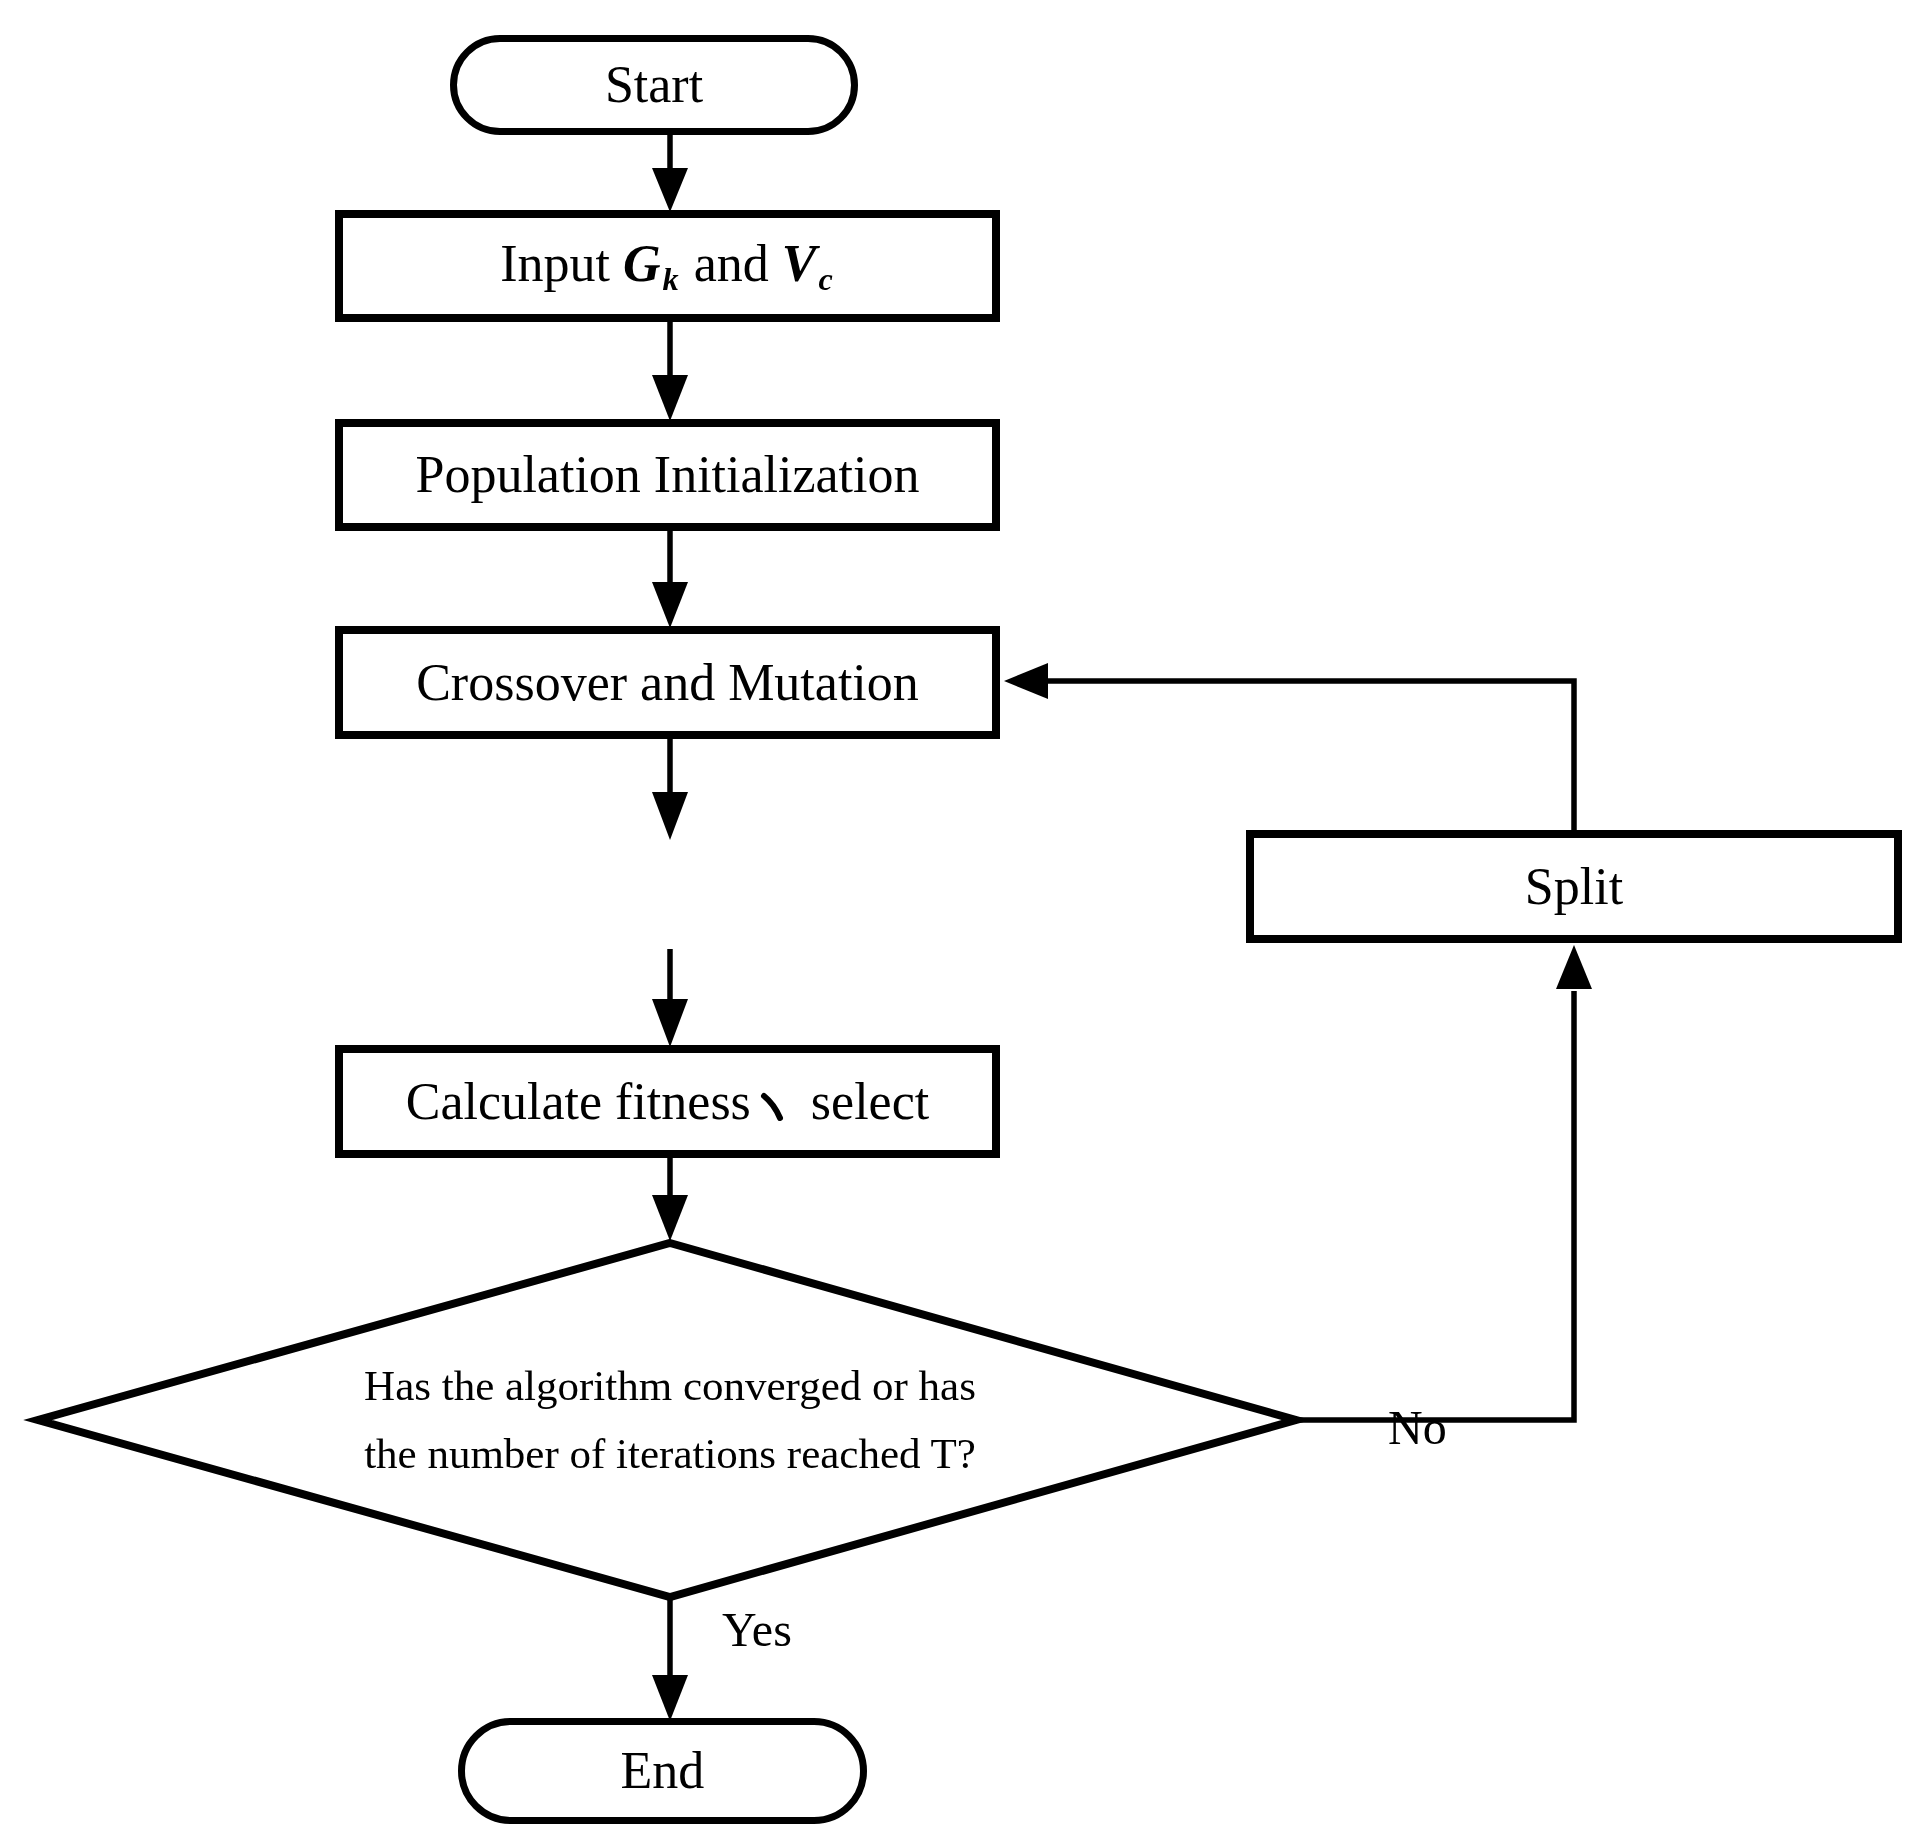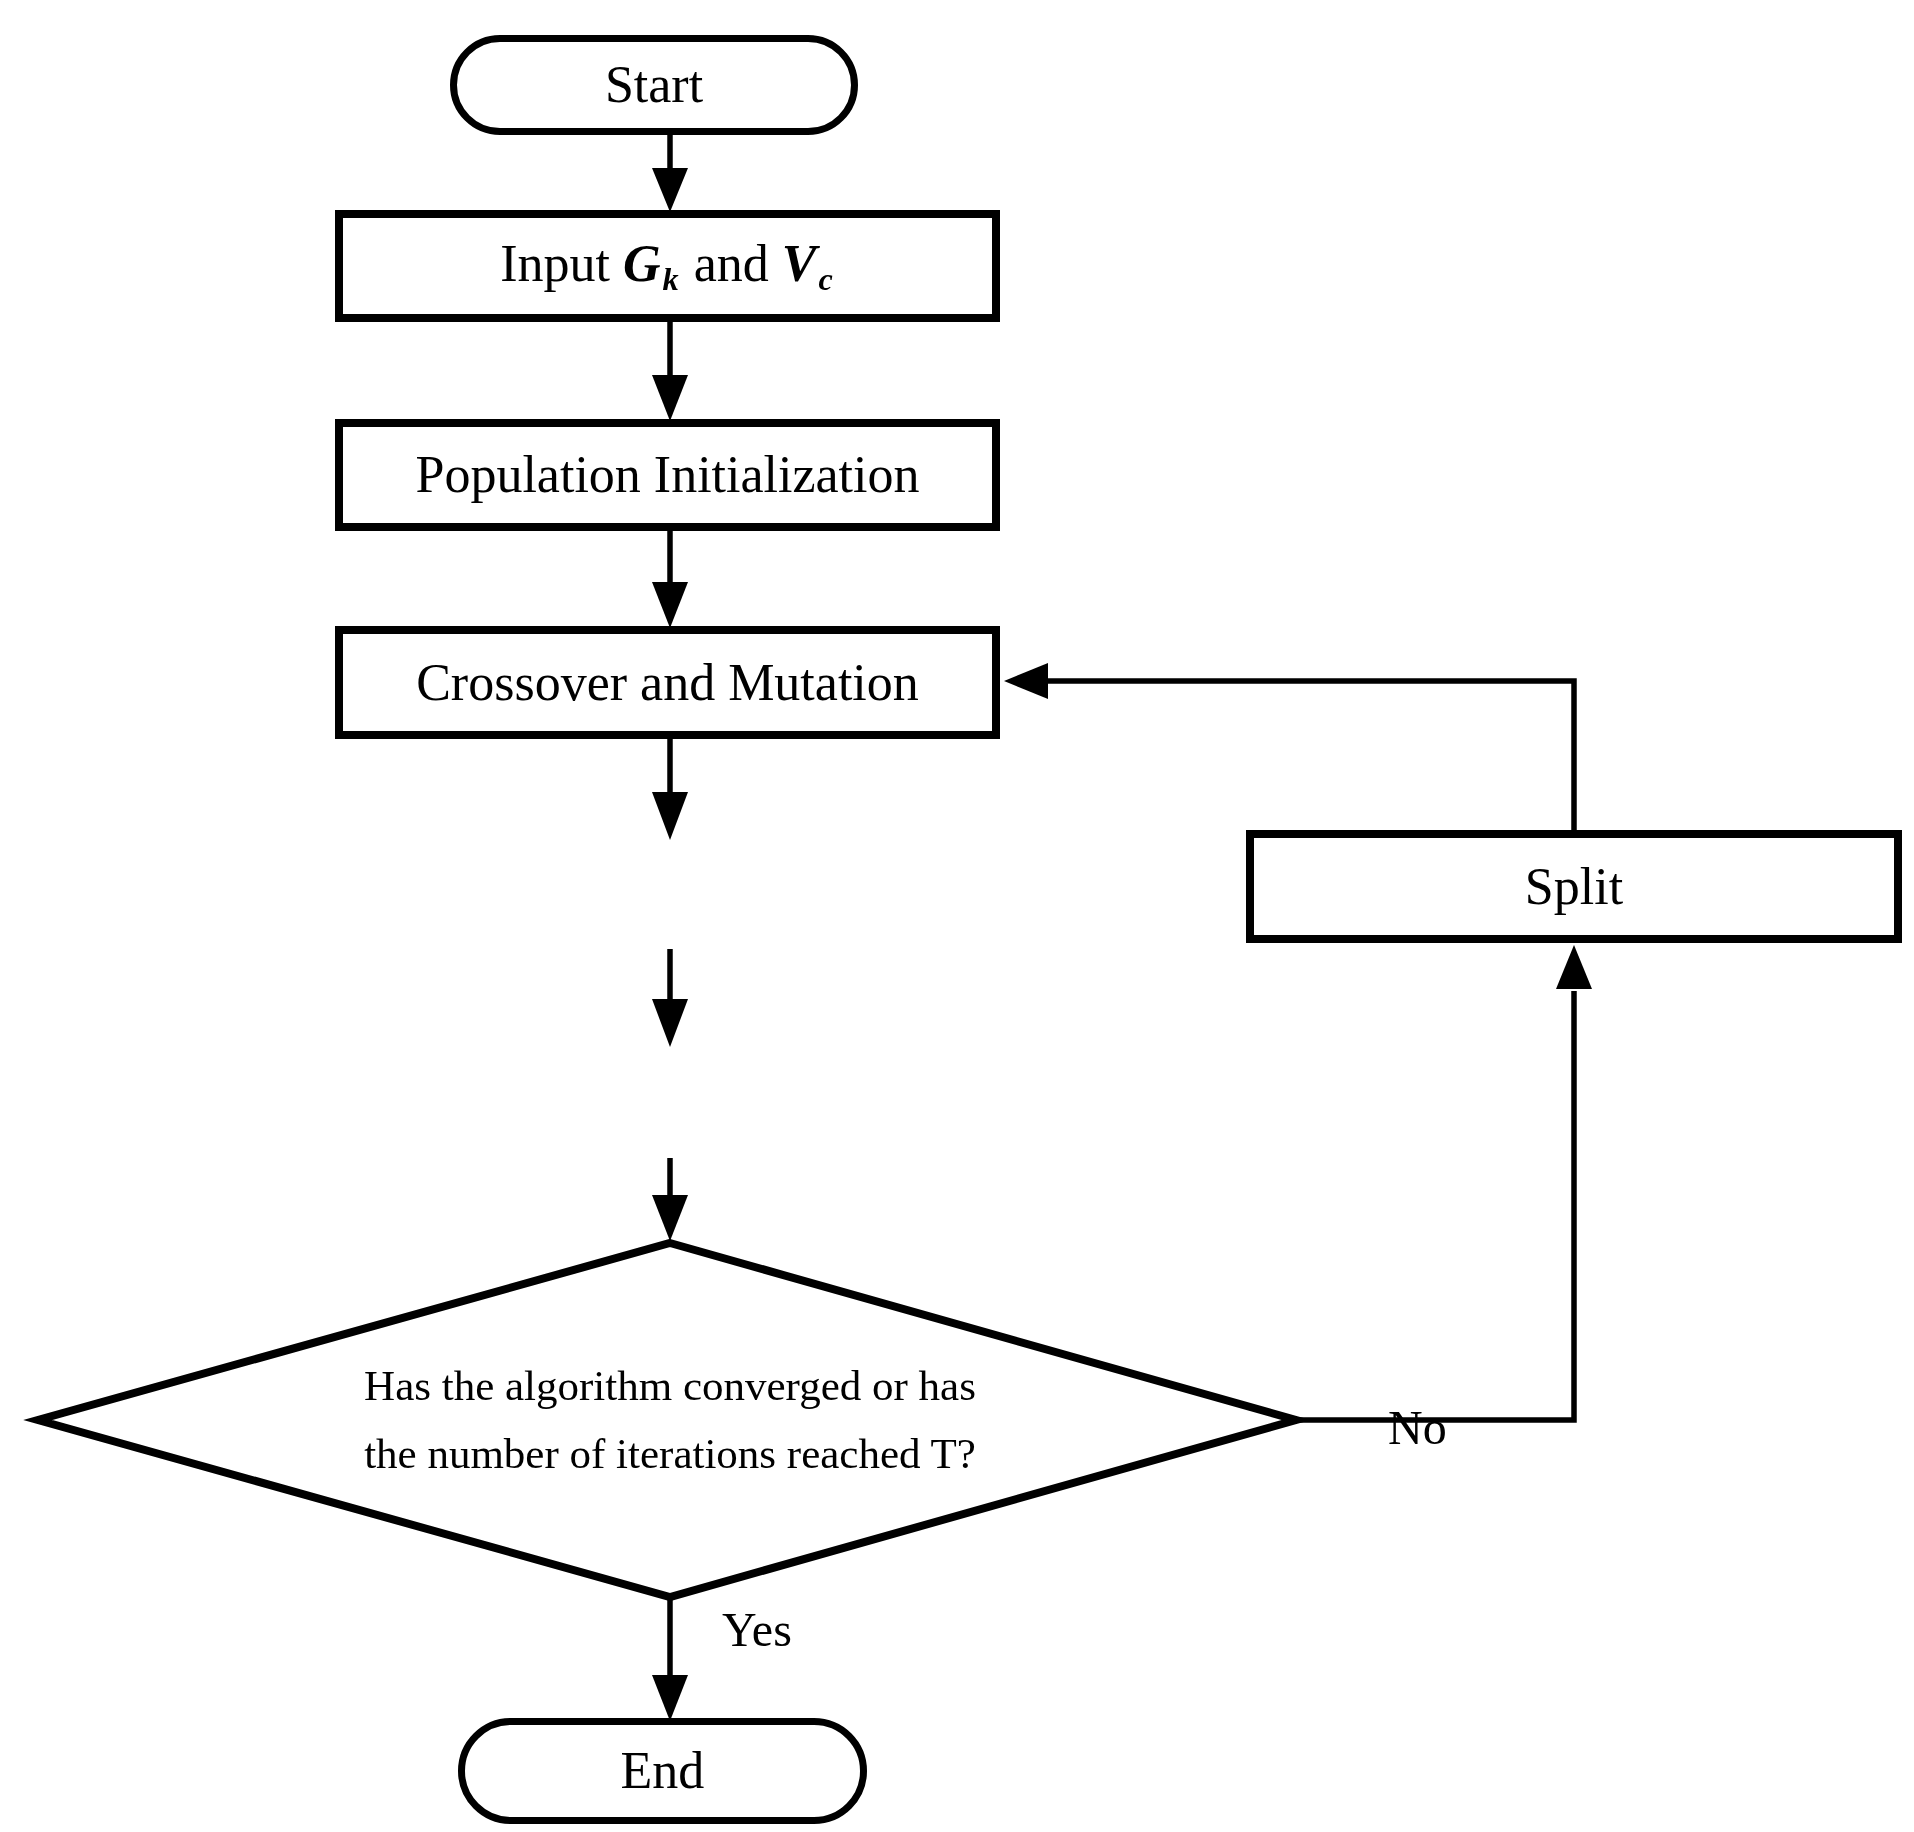--- a/index.html
+++ b/index.html
@@ -108,20 +108,25 @@
 
   <div class="node" style="left:335px;top:419px;width:665px;height:112px;">
     <span class="label">Population Initialization</span>
   </div>
 
   <div class="node" style="left:335px;top:626px;width:665px;height:113px;">
     <span class="label">Crossover and Mutation</span>
   </div>
 
 
+  <div class="node" style="left:335px;top:1045px;width:665px;height:113px;">
+    <span class="label"><span>Calculate fitness</span><svg class="ideo-comma" width="28" height="32" viewBox="0 0 28 32">
+          <path d="M5 5 Q15 13 21 27" stroke="#000000" stroke-width="6" fill="none" stroke-linecap="round"></path>
+        </svg><span>select</span></span>
+  </div>
 
   <div class="node" style="left:1246px;top:830px;width:656px;height:113px;align-items:center;">
     <span class="label">Split</span>
   </div>
 
   <div class="decision-text">
     <div>Has the algorithm converged or has</div>
     <div>the number of iterations reached T?</div>
   </div>
 

